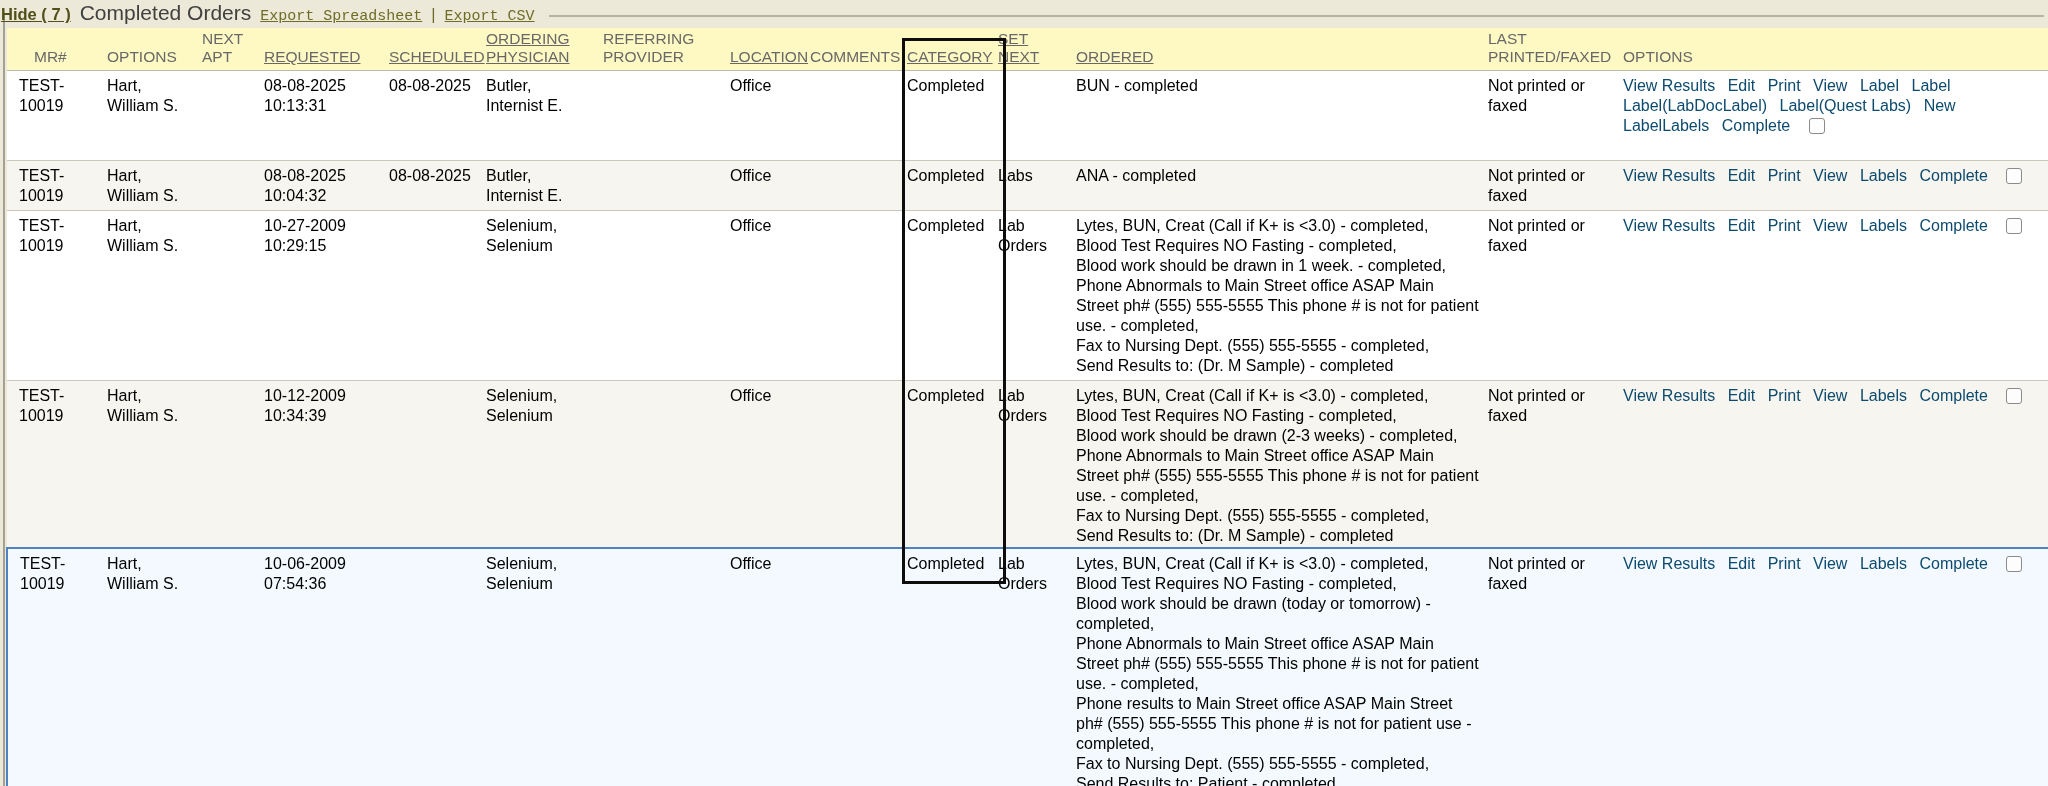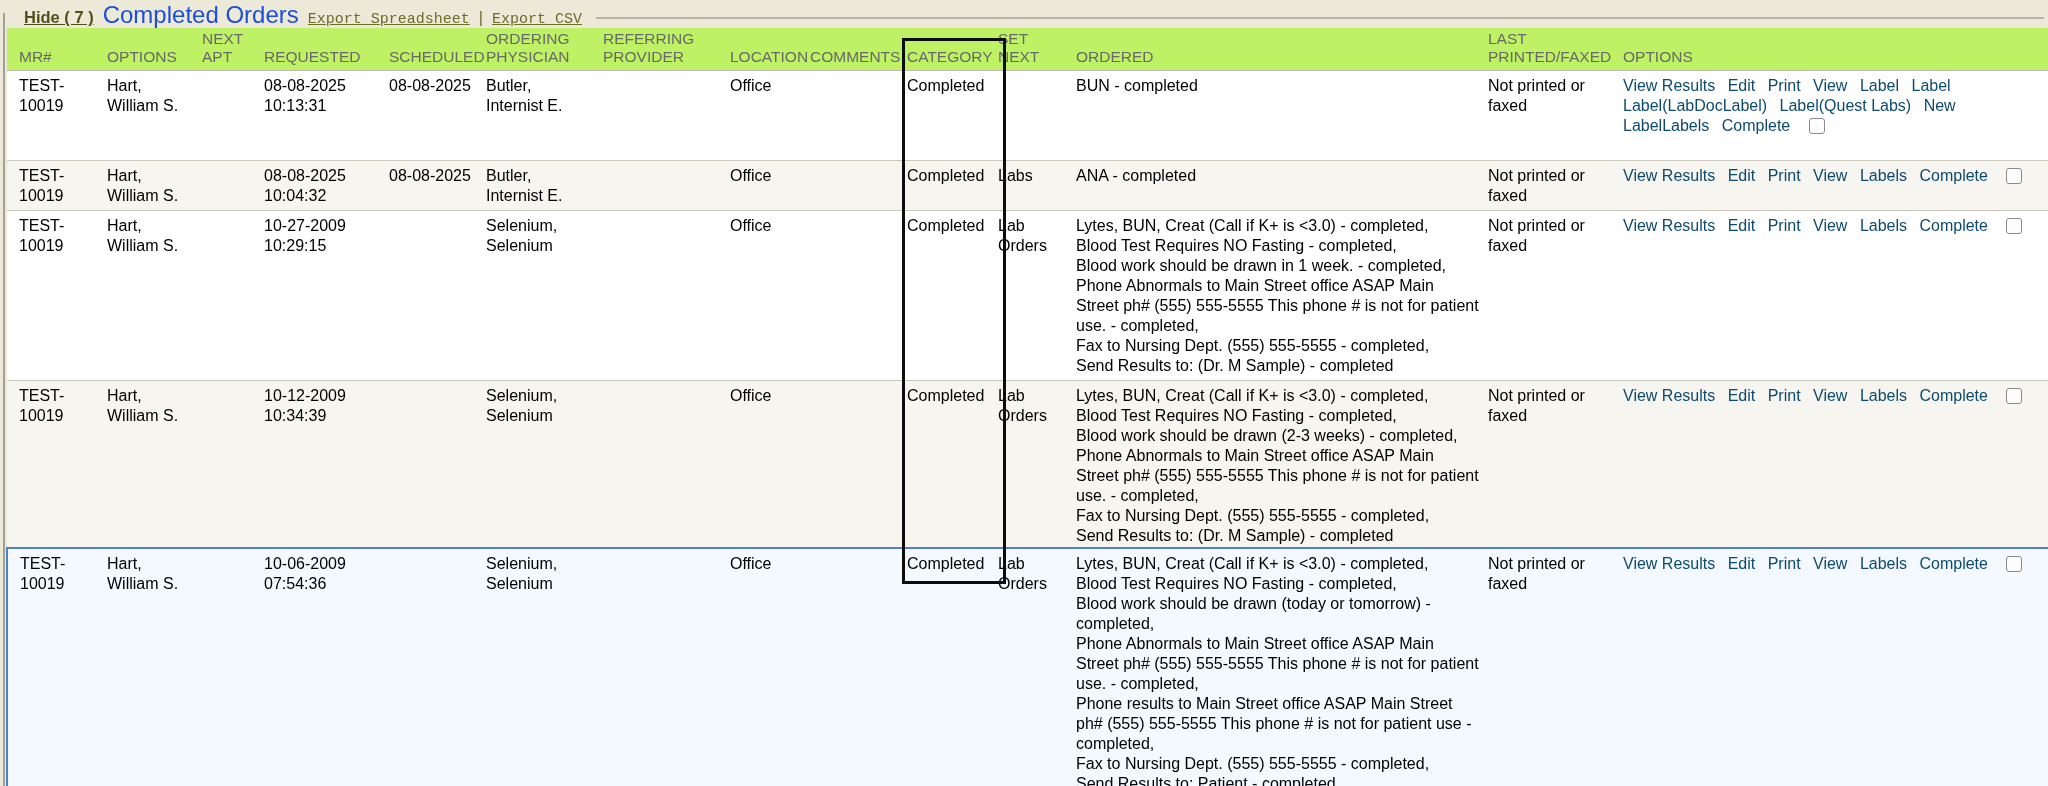--- a/index.html
+++ b/index.html
@@ -10,44 +10,44 @@
     font-size: 16px; color: #000;
     position: relative; overflow: hidden;
   }
   
   .left-border {
     position: absolute; left: 3px; top: 13px; height: 773px; width: 0;
     border-left: 2px solid #a3a196;
   }
   
   .legend {
-    position: absolute; top: 1px; left: 24px; right: 4px;
+    position: absolute; top: 1px; left: 1px; right: 4px;
     display: flex; align-items: baseline; gap: 9px; z-index: 2;
     white-space: nowrap;
   }
   .hide-link { color: #50501a; font-weight: bold; text-decoration: underline; font-size: 16.5px; cursor: pointer; }
-  .page-title { color: #1d4ed8; font-size: 24px; }
+  .page-title { color: #404040; font-size: 21px; }
   .export-link { color: #6d6d27; text-decoration: underline; font-size: 15px; cursor: pointer; font-family: Liberation Mono, monospace; }
   .pipe { color: #6d6d27; font-size: 16.5px; }
   .legend-rule { flex: 1; align-self: center; height: 0; border-top: 2px solid #b7b4a6; margin-left: 5px; margin-top: 6px; }
 
   
   table.orders {
     position: absolute; top: 28px; left: 6px;
     width: 2042px; border-collapse: collapse; table-layout: fixed;
   }
   thead th {
-    background: #bef264;
+    background: #fef9c3;
     color: #686868; font-weight: normal; font-size: 15.5px;
     text-align: left; vertical-align: bottom;
     padding: 2px 8px 4px 0; height: 30px;
     border-bottom: 1px solid #bcb9ae;
   }
-  thead th:first-child { padding-left: 12px; margin-top: 25px; }
-  thead th.sortable { cursor: pointer; }
+  thead th:first-child { padding-left: 27px; margin-top: 25px; }
+  thead th.sortable { text-decoration: underline; cursor: pointer; }
   tbody td {
     vertical-align: top; padding: 5px 8px 0 0;
     line-height: 20px; white-space: pre-line;
   }
   tbody td:first-child { padding-left: 12px; }
   tbody tr { border-top: 1px solid #c9c6bb; background: #ffffff; }
   tbody tr:nth-child(even) { background: #f7f5ef; }
   tbody tr:nth-child(1) { height: 90px; }
   tbody tr:nth-child(2) { height: 50px; }
   tbody tr:nth-child(3) { height: 170px; }

